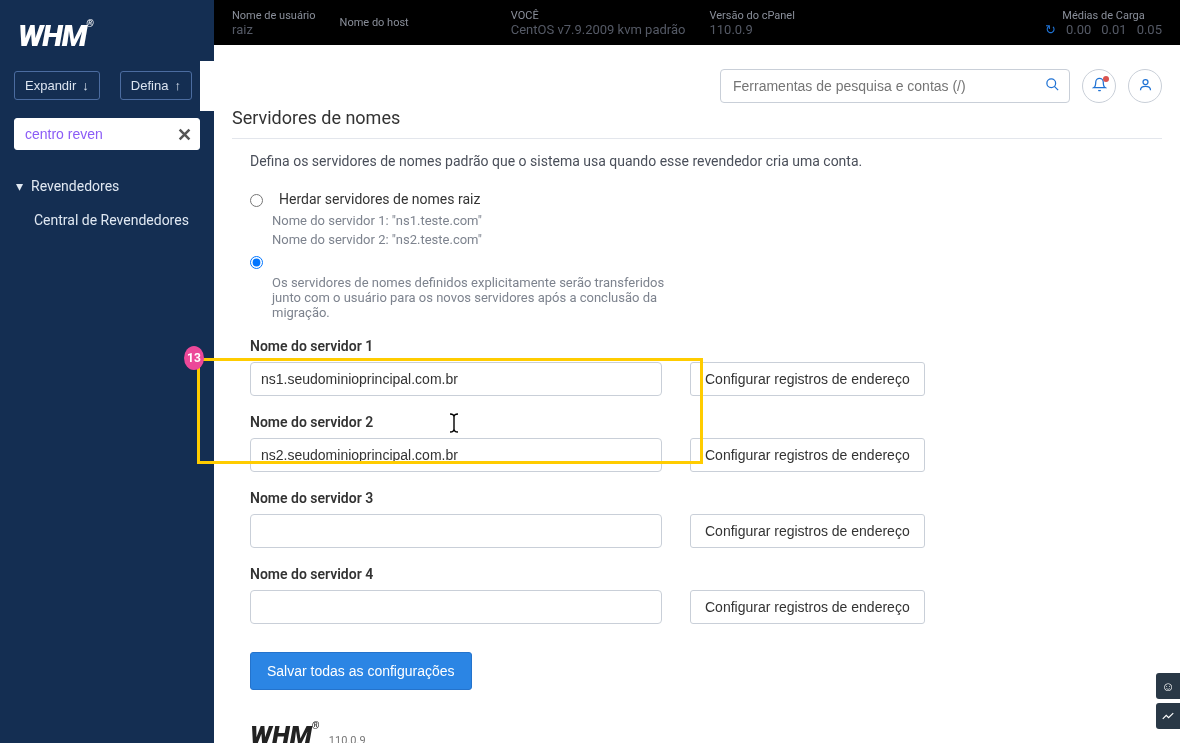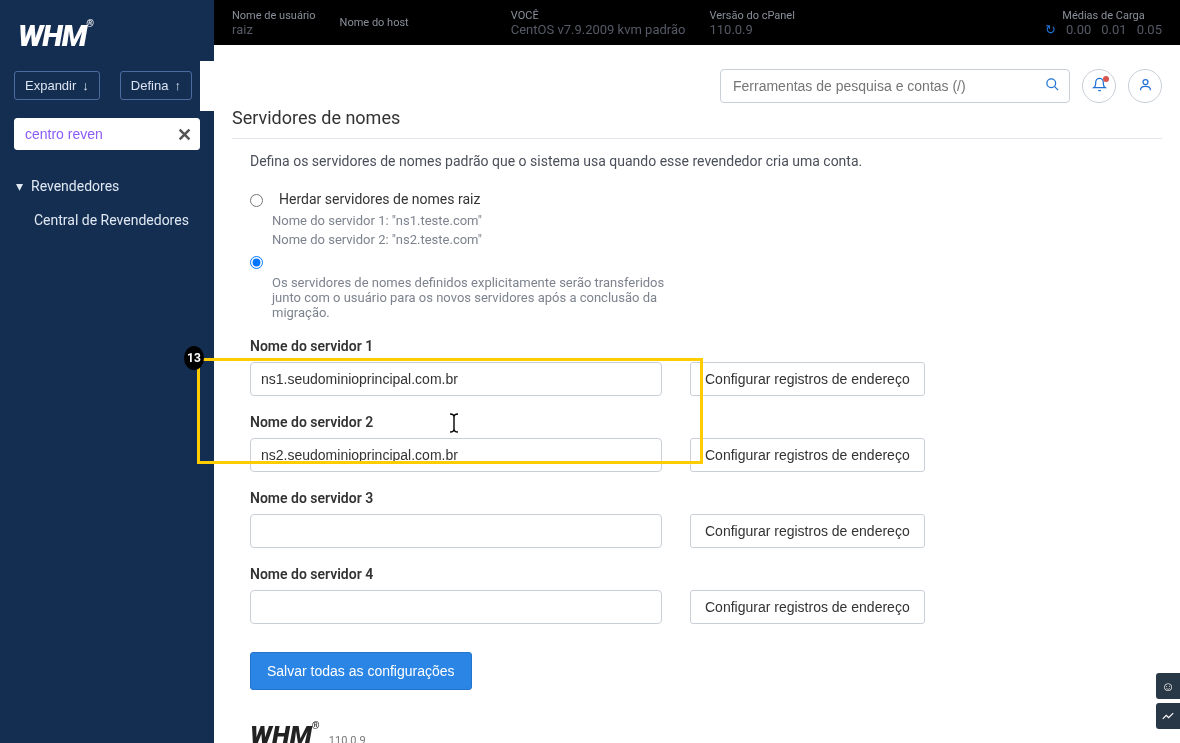--- a/index.html
+++ b/index.html
@@ -191,21 +191,21 @@
   .footer-ver { font-size: 11px; color: #777; margin-left: 6px; }
   .highlight-box {
     position: absolute;
     border: 3px solid #ffcc00;
     pointer-events: none;
     z-index: 50;
   }
   .highlight-badge {
     position: absolute;
     width: 20px; height: 24px;
-    background: #000000;
+    background: #ec4899;
     color: #fff;
     border-radius: 50%;
     display: flex; align-items: center; justify-content: center;
     font-weight: bold; font-size: 12px;
     z-index: 51;
   }
   .cursor-beam {
     position: absolute;
     z-index: 60;
     font-size: 16px;

